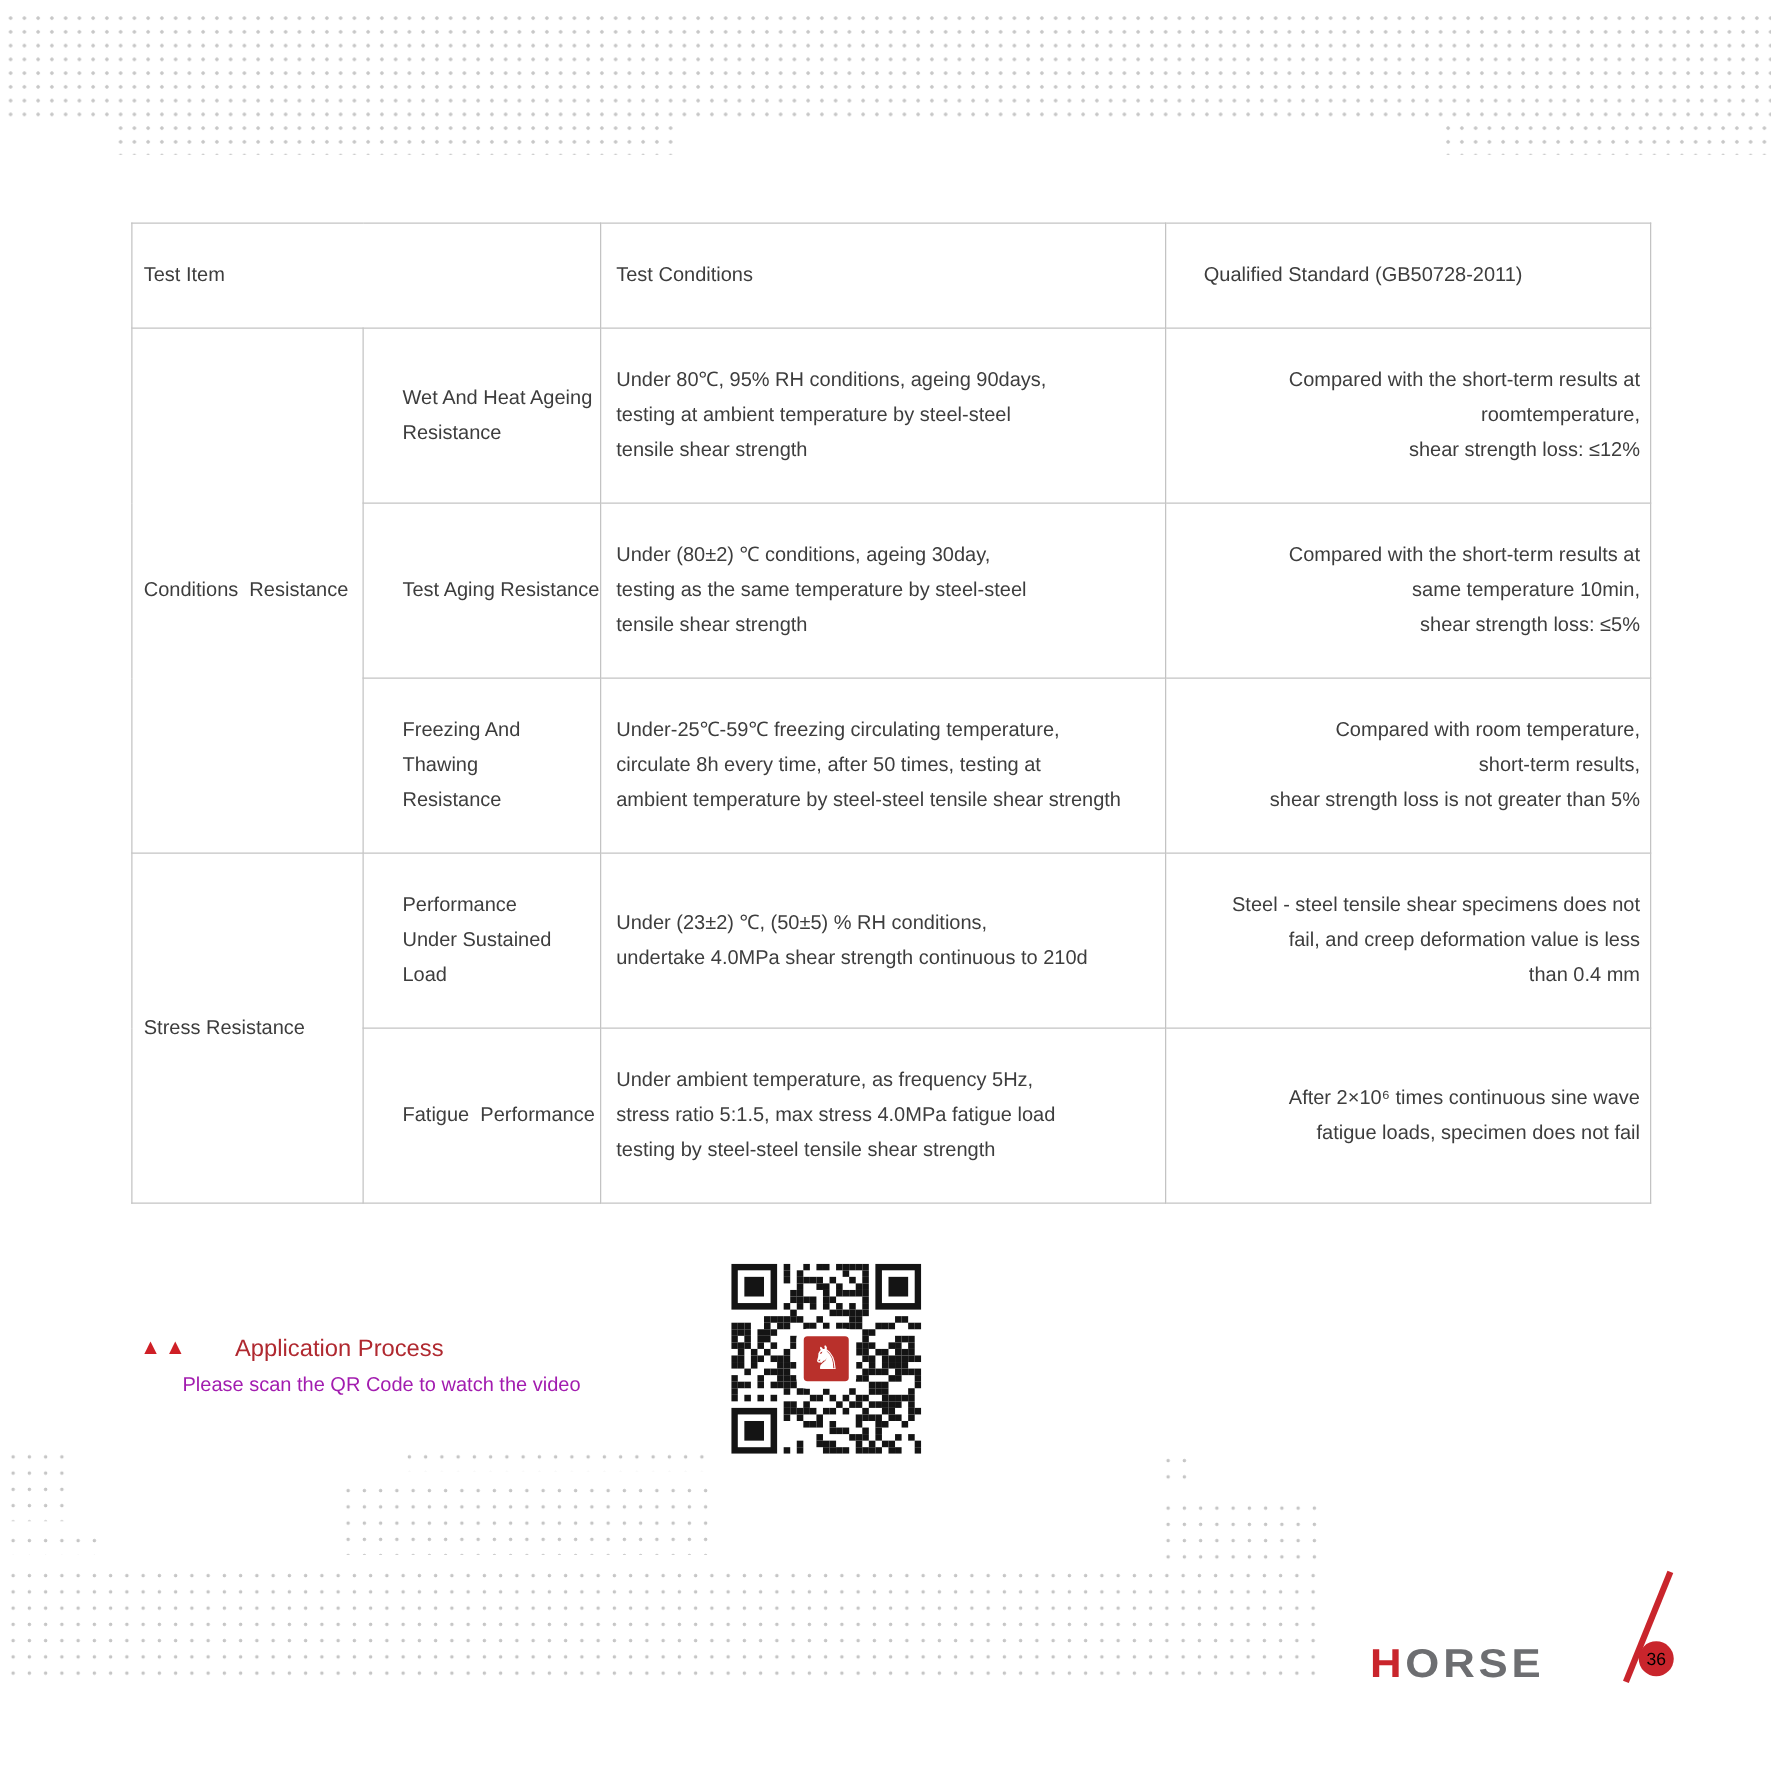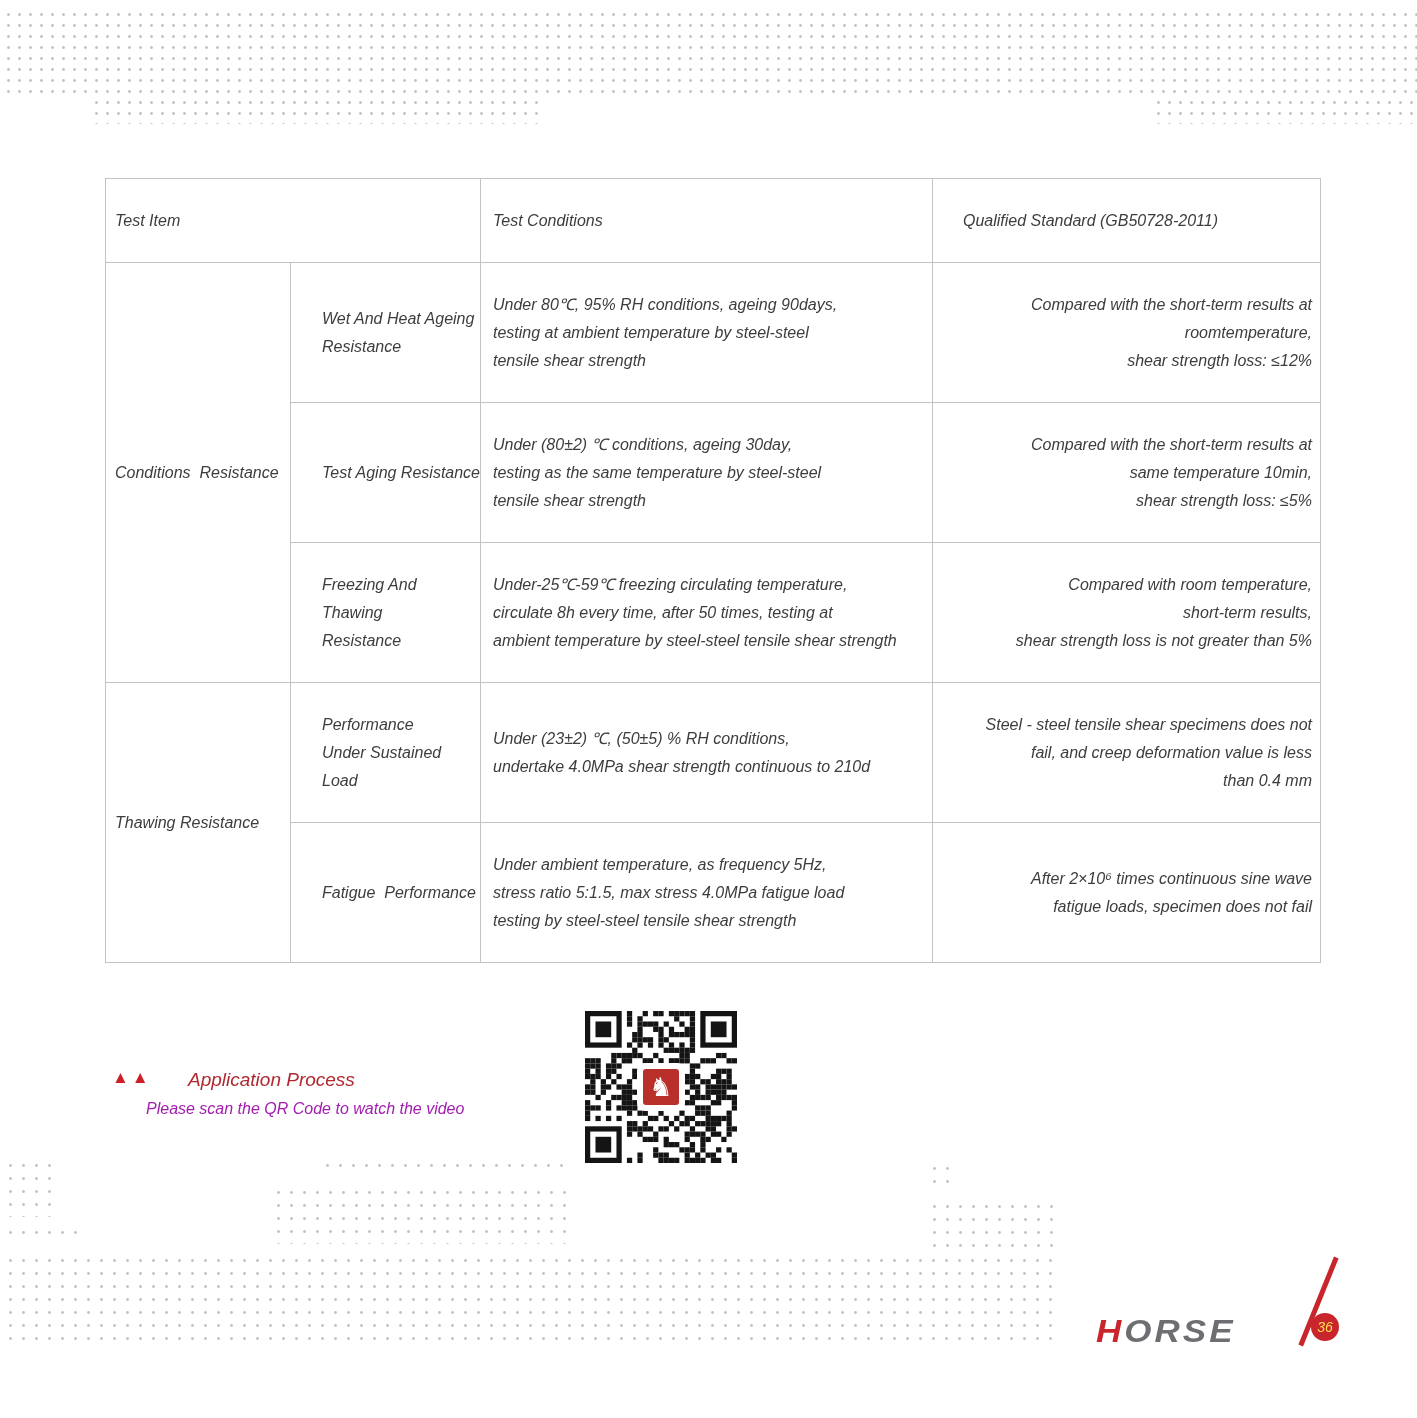--- a/index.html
+++ b/index.html
@@ -1,19 +1,19 @@
 <!DOCTYPE html>
 <html><head>
 <meta charset="utf-8">
 <style>
   * { margin:0; padding:0; box-sizing:border-box; }
   html,body { background:#ffffff; }
   .page {
     position:relative; width:1417px; height:1418px; background:#ffffff;
-    overflow:hidden; font-family:"Liberation Sans", sans-serif; color:#3d3d3d;font-style:italic;
+    overflow:hidden; font-family:"Liberation Sans", sans-serif; color:#3d3d3d;
   }
   
   .dots {
     position:absolute;
     background-image: radial-gradient(circle, #c6c6c6 1.1px, rgba(255,255,255,0) 1.7px);
   }
   .dots.top { background-size:11px 11px; background-position:3px 3px; }
   .dots.bottom { background-size:13px 13px; background-position:4px 4px; }
 
   
@@ -56,21 +56,21 @@
   }
   .brand .h { color:#c9252c; position:relative; }
   .brand .h .knight {
     position:absolute; left:7px; top:9px; font-family:"DejaVu Sans", sans-serif;
     font-size:13px; color:#ffffff; letter-spacing:0;
   }
   .brand .rest { color:#6d6e71; }
   .slash { position:absolute; left:1316px; top:1254px; width:5px; height:95px; background:#c9252c; transform:rotate(22deg); }
   .page-badge {
     position:absolute; left:1311px; top:1313px; width:28px; height:28px; border-radius:50%;
-    background:#c9252c; color:#fde047; font-size:14px; display:flex; align-items:center; justify-content:center;
+    background:#c9252c; color:#000000; font-size:14px; display:flex; align-items:center; justify-content:center;
   }
 </style>
 </head>
 <body>
 
 <div class="page">
 
   <div class="dots top" style="left:0; top:6px; width:1417px; height:88px;"></div>
   <div class="dots top" style="left:88px; top:94px; width:452px; height:30px;"></div>
   <div class="dots top" style="left:1150px; top:94px; width:267px; height:30px;"></div>
@@ -112,21 +112,21 @@
       <td class="pad-item pre">Freezing And Thawing
 Resistance</td>
       <td class="pad-cond pre">Under-25℃-59℃ freezing circulating temperature,
 circulate 8h every time, after 50 times, testing at
 ambient temperature by steel-steel tensile shear strength</td>
       <td class="pad-std pre">Compared with room temperature,
 short-term results,
 shear strength loss is not greater than 5%</td>
     </tr>
     <tr class="body-row">
-      <td class="pad-group pre" rowspan="2">Thawing Resistance</td>
+      <td class="pad-group pre" rowspan="2">Stress Resistance</td>
       <td class="pad-item pre">Performance
 Under Sustained Load</td>
       <td class="pad-cond pre">Under (23±2) ℃, (50±5) % RH conditions,
 undertake 4.0MPa shear strength continuous to 210d</td>
       <td class="pad-std pre">Steel - steel tensile shear specimens does not
 fail, and creep deformation value is less
 than 0.4 mm</td>
     </tr>
     <tr class="body-row">
       <td class="pad-item pre">Fatigue  Performance</td>

